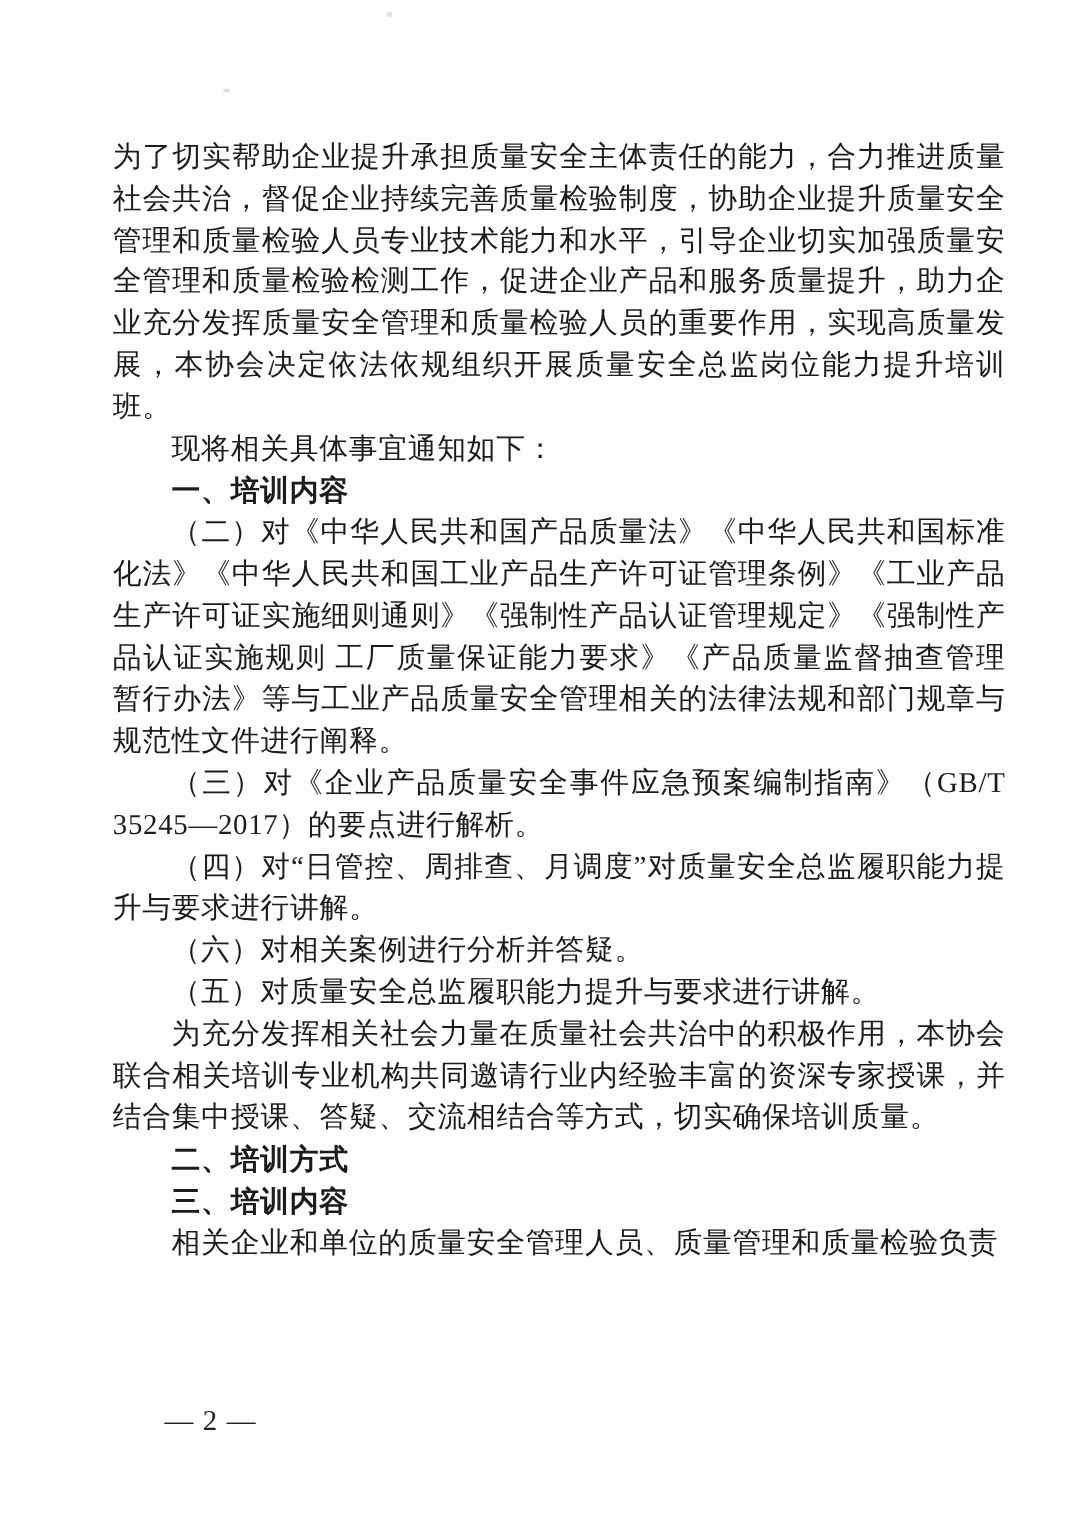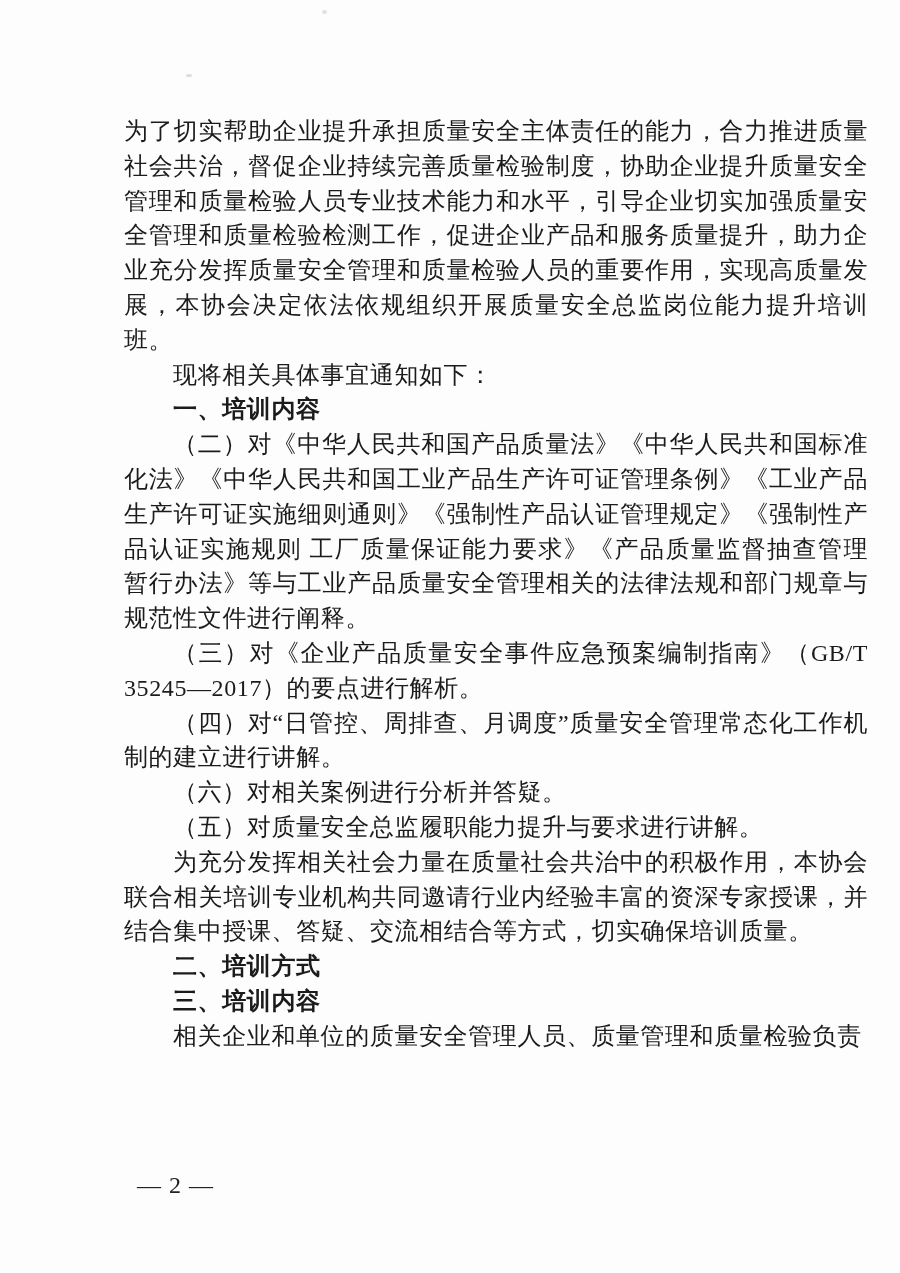--- a/index.html
+++ b/index.html
@@ -14,21 +14,21 @@
     color: #1b1b1b;
   }
   .page {
     position: absolute;
     left: 0; top: 0;
     width: 900px; height: 1273px;
     background: #fdfdfd;
   }
   .content {
     position: absolute;
-    left: 124px;
+    left: 94px;
     top: 114px;
     width: 744px;
   }
   .content p {
     margin: 0;
     font-size: 24px;
     line-height: 34.8px;
     letter-spacing: 0.6px;
     text-align: justify;
   }
@@ -62,21 +62,21 @@
 
   <span class="speck speck-1"></span>
   <span class="speck speck-2"></span>
 
   <div class="content">
     <p class="flush">为了切实帮助企业提升承担质量安全主体责任的能力，合力推进质量社会共治，督促企业持续完善质量检验制度，协助企业提升质量安全管理和质量检验人员专业技术能力和水平，引导企业切实加强质量安全管理和质量检验检测工作，促进企业产品和服务质量提升，助力企业充分发挥质量安全管理和质量检验人员的重要作用，实现高质量发展，本协会决定依法依规组织开展质量安全总监岗位能力提升培训班。</p>
     <p class="indent">现将相关具体事宜通知如下：</p>
     <p class="indent heading">一、培训内容</p>
     <p class="indent">（二）对《中华人民共和国产品质量法》《中华人民共和国标准化法》《中华人民共和国工业产品生产许可证管理条例》《工业产品生产许可证实施细则通则》《强制性产品认证管理规定》《强制性产品认证实施规则  工厂质量保证能力要求》《产品质量监督抽查管理暂行办法》等与工业产品质量安全管理相关的法律法规和部门规章与规范性文件进行阐释。</p>
     <p class="indent">（三）对《企业产品质量安全事件应急预案编制指南》（GB/T 35245—2017）的要点进行解析。</p>
-    <p class="indent">（四）对“日管控、周排查、月调度”质量安全管理常态化工作机制的建立进行讲解。</p>
+    <p class="indent">（四）对“日管控、周排查、月调度”对质量安全总监履职能力提升与要求进行讲解。</p>
     <p class="indent">（六）对相关案例进行分析并答疑。</p>
     <p class="indent">（五）对质量安全总监履职能力提升与要求进行讲解。</p>
     <p class="indent">为充分发挥相关社会力量在质量社会共治中的积极作用，本协会联合相关培训专业机构共同邀请行业内经验丰富的资深专家授课，并结合集中授课、答疑、交流相结合等方式，切实确保培训质量。</p>
     <p class="indent heading">二、培训方式</p>
     <p class="indent heading">三、培训内容</p>
     <p class="indent">相关企业和单位的质量安全管理人员、质量管理和质量检验负责</p>
   </div>
 
   <div class="footer">— 2 —</div>
 

